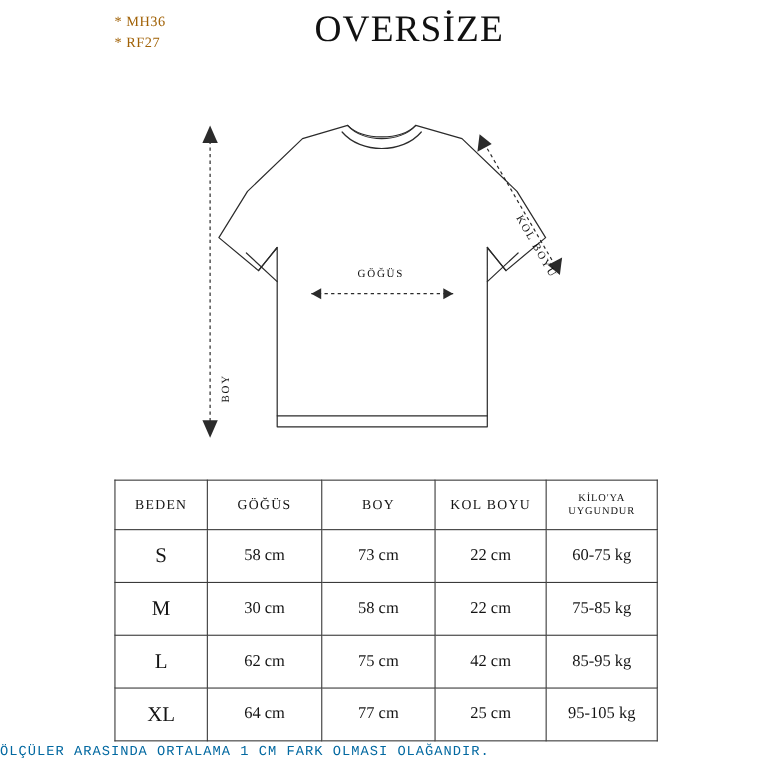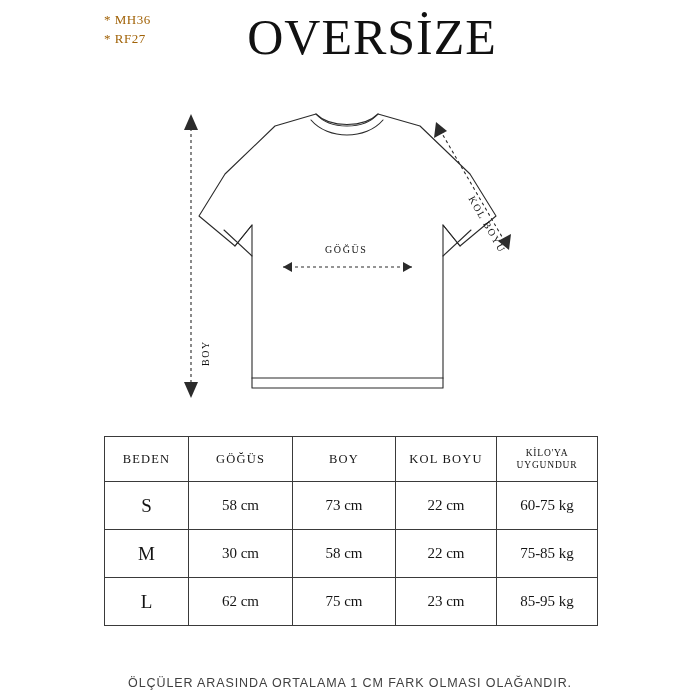--- a/index.html
+++ b/index.html
@@ -27,21 +27,21 @@
     letter-spacing: 0.5px;
     color: #a16207;
   }
   .title {
     position: absolute;
     left: 0;
     right: 0;
     top: 8px;
     text-align: center;
     font-family: "Liberation Serif", serif;
-    font-size: 50px;
+    font-size: 34px;
     letter-spacing: 1px;
     color: #111;
     padding-left: 44px;
   }
 
   
   .diagram {
     position: absolute;
     left: 0;
     top: 70px;
@@ -113,25 +113,25 @@
   col.c1 { width: 104px; }
   col.c2 { width: 103px; }
   col.c3 { width: 101px; }
   col.c4 { width: 101px; }
 
   .footnote {
     position: absolute;
     left: 0;
     right: 0;
     top: 676px;
-    text-align: center;
-    font-family: Liberation Sans, sans-serif;
+    text-align: left;
+    font-family: Liberation Mono, monospace;
     font-size: 12.5px;
     letter-spacing: 0.9px;
-    color: #404040;
+    color: #0369a1;
   }
 </style>
 </head>
 <body>
 
 <div class="codes">
   <div>* MH36</div>
   <div>* RF27</div>
 </div>
 
@@ -226,20 +226,27 @@
         <td class="size-cell">M</td>
         <td>30 cm</td>
         <td>58 cm</td>
         <td>22 cm</td>
         <td>75-85 kg</td>
       </tr>
       <tr>
         <td class="size-cell">L</td>
         <td>62 cm</td>
         <td>75 cm</td>
-        <td>23 cm</td>
+        <td>42 cm</td>
         <td>85-95 kg</td>
+      </tr>
+      <tr>
+        <td class="size-cell">XL</td>
+        <td>64 cm</td>
+        <td>77 cm</td>
+        <td>25 cm</td>
+        <td>95-105 kg</td>
       </tr>
     </tbody>
   </table>
 </div>
 
 <div class="footnote">ÖLÇÜLER ARASINDA ORTALAMA 1 CM FARK OLMASI OLAĞANDIR.</div>
 
 </body></html>

